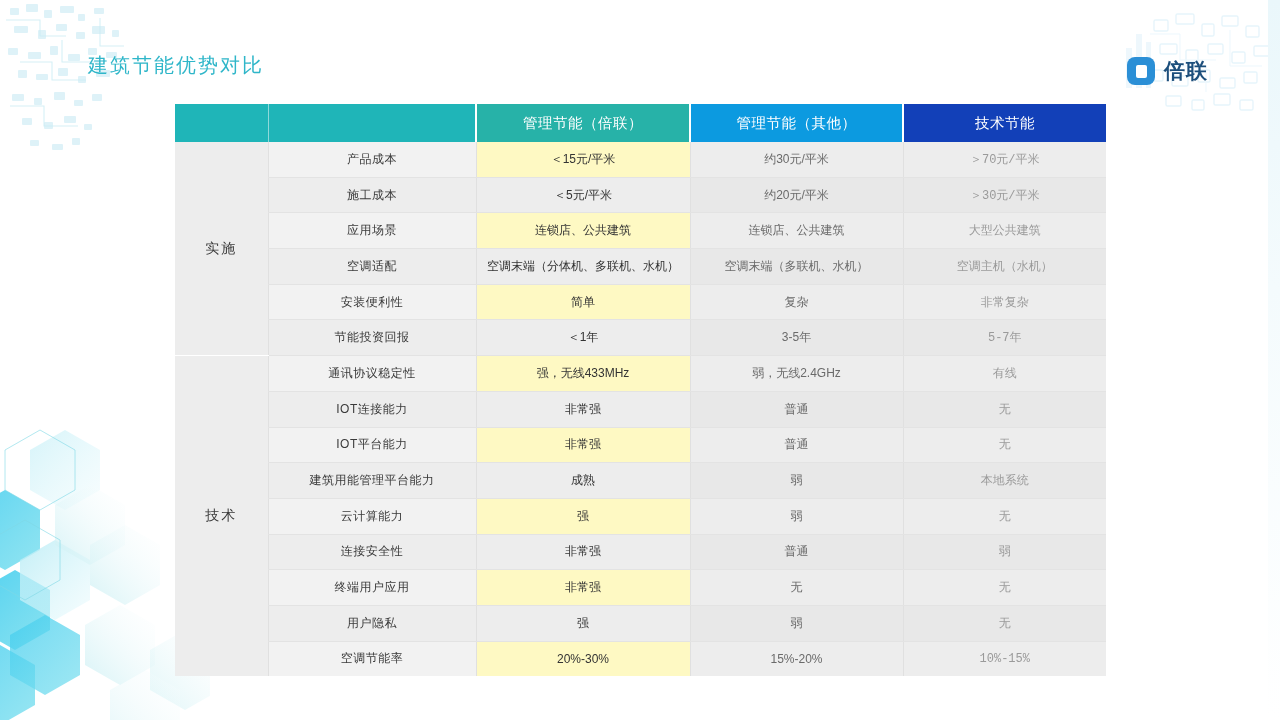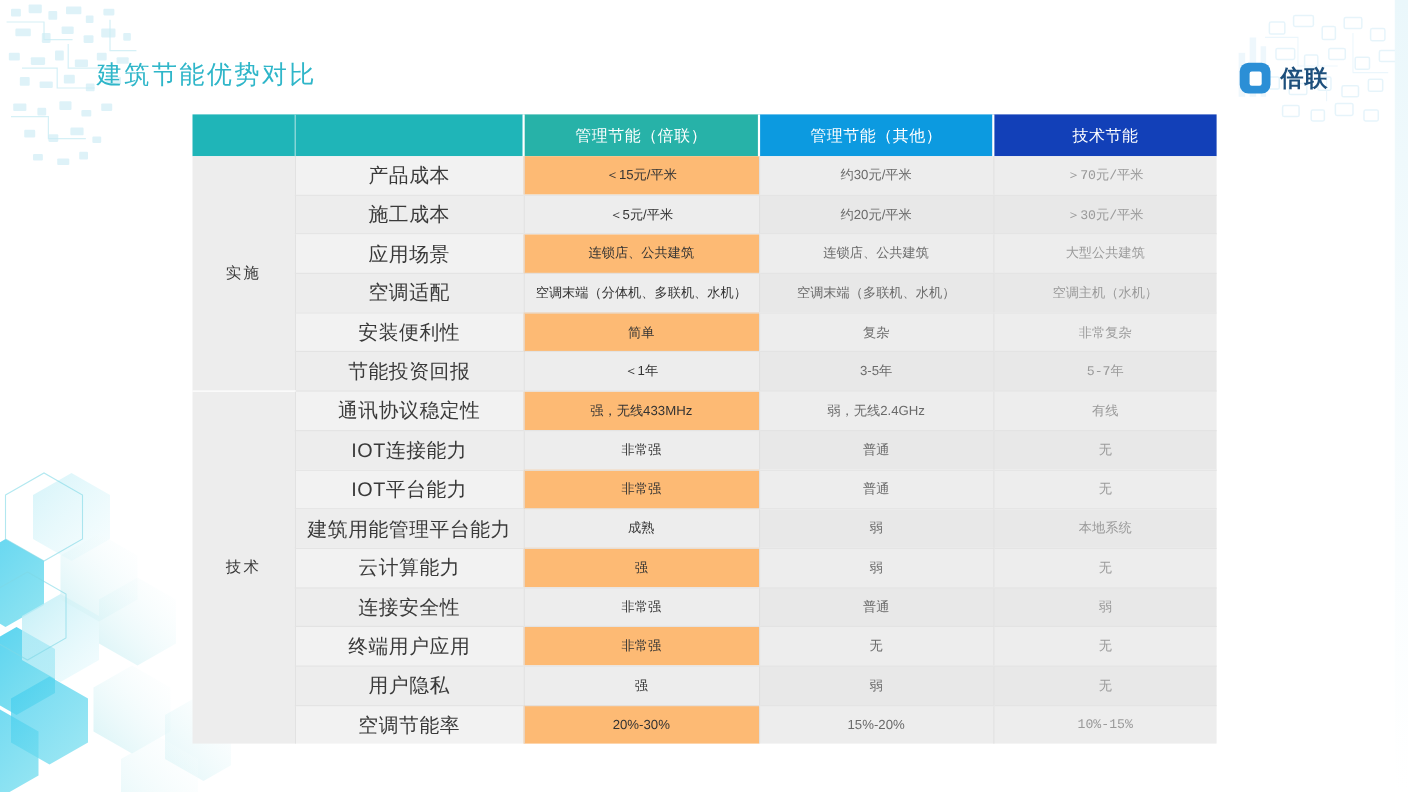--- a/index.html
+++ b/index.html
@@ -31,21 +31,21 @@
   }
   .deco-rightedge {
     right: 0; top: 0; width: 12px; height: 720px;
     background: linear-gradient(180deg,#eaf7fb 0%, #f4fbfd 40%, #ffffff 100%);
   }
 
   
   .slide-title {
     position: absolute;
     left: 88px; top: 52px;
-    font-size: 23px;
+    font-size: 20px;
     letter-spacing: 2px;
     color: #2fb6c9;
     font-weight: 400;
     white-space: nowrap;
   }
 
   .brand {
     position: absolute;
     right: 72px; top: 57px;
     display: flex;
@@ -123,26 +123,26 @@
     color: #3a3a3a;
     border-bottom: none;
     letter-spacing: 2px;
   }
   td.cat.sep { border-bottom: 1px solid #ffffff; margin-left: 20px; }
   td.item {
     background: #f2f2f2;
     text-align: left;
     padding-left: 34px;
     color: #3a3a3a;
-    font-size: 18px;
+    font-size: 12px;
     border-left: 1px solid #e0e0e0;
     letter-spacing: .5px;
   }
   td.v1 {
-    background: #fdba74;
+    background: #fef9c3;
     color: #333333;
     border-left: 1px solid #e0e0e0;
   }
   td.v2 {
     background: #ededed;
     color: #6a6a6a;
     border-left: 1px solid #e0e0e0;
   }
   td.v3 {
     background: #ededed;

